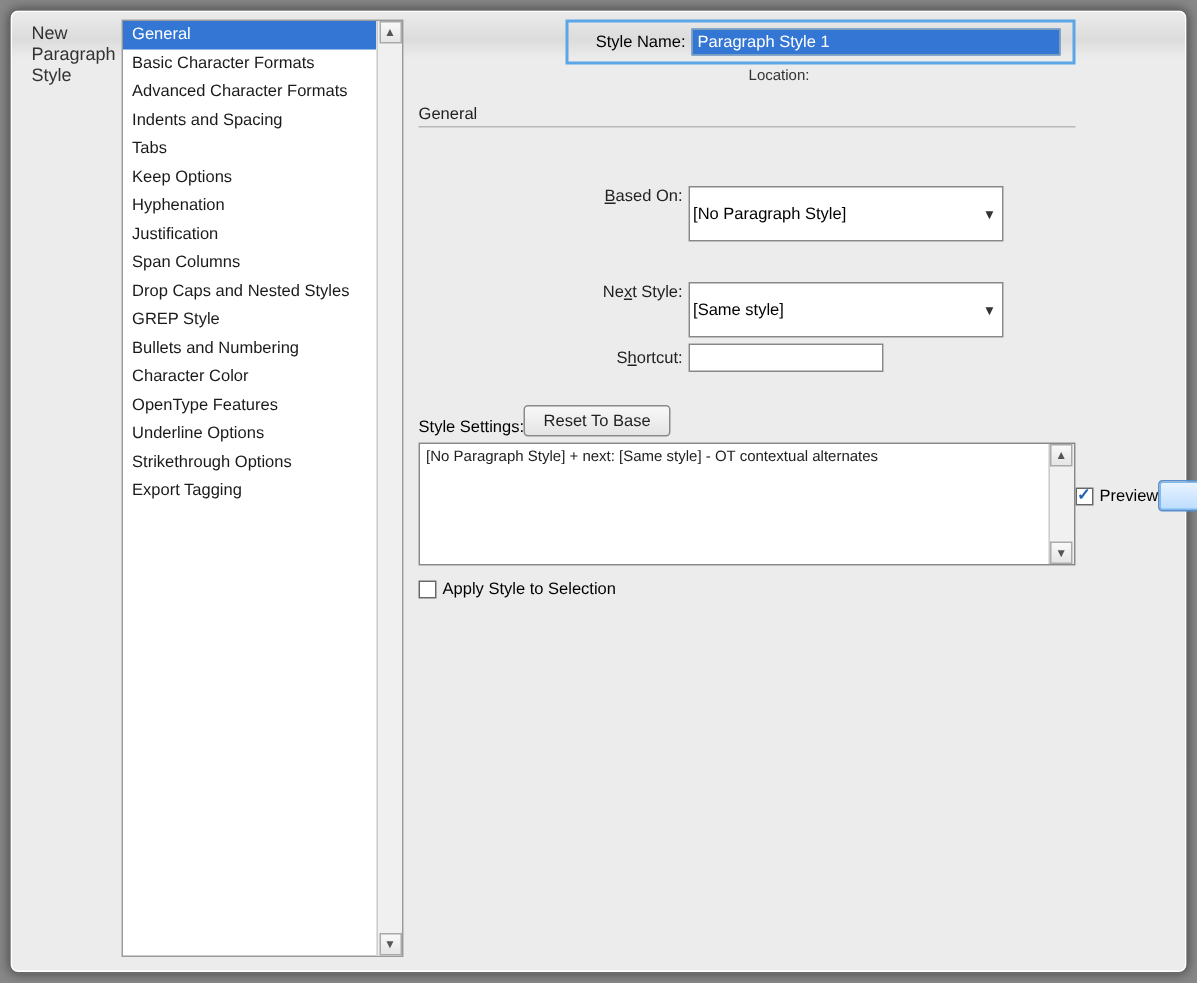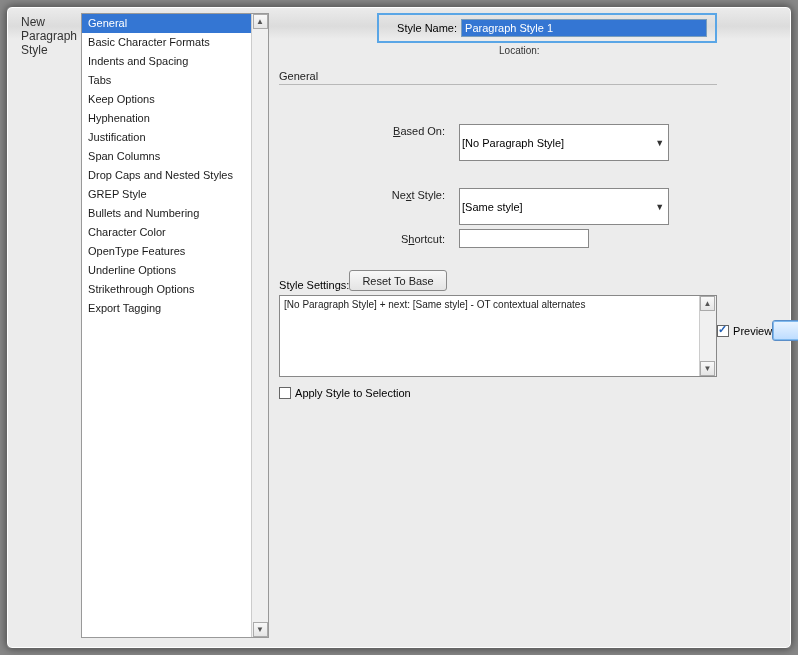--- a/index.html
+++ b/index.html
@@ -8,21 +8,21 @@
 .titlebar { font-size: 12px; color: #333; padding: 2px 4px 8px 4px; }
 .content { flex: 1; display: flex; gap: 10px; }
 .sidebar-wrap { width: 188px; border: 1px solid #999; background: #fff; display: flex; position: relative; }
 .sidebar { flex: 1; overflow: hidden; }
 .sidebar-item { padding: 2px 4px 2px 6px; color: #1a1a1a; line-height: 15px; cursor: default; }
 .sidebar-item.selected { background: #3476d3; color: #fff; }
 .sidebar-scroll { width: 17px; background: #f0f0f0; border-left: 1px solid #ccc; display: flex; flex-direction: column; align-items: center; }
 .scroll-arrow { width: 15px; height: 15px; background: linear-gradient(#f9f9f9,#e5e5e5); border: 1px solid #aaa; font-size: 8px; line-height: 13px; text-align: center; color: #555; }
 .main { flex: 1; display: flex; flex-direction: column; }
 .row { display: flex; align-items: center; margin-bottom: 4px; }
-.label { text-align: right; padding-right: 14px; color: #222; }
+.label { text-align: right; padding-right: 4px; color: #222; }
 .label .u { text-decoration: underline; }
 .name-row-wrap { border: 2px solid #5aa6e6; padding: 4px 8px; margin-left: 98px; width: 340px; }
 .name-row { display: flex; align-items: center; }
 .name-label { width: 74px; text-align: right; padding-right: 4px; }
 .name-input { flex: 1; height: 18px; border: 1px solid #7a9ebd; padding: 1px 3px; font-size: 11px; background: #3476d3; color: #fff; }
 .name-input::selection { background: #3476d3; color: #fff; }
 .location { font-size: 10px; color: #333; margin-left: 220px; margin-top: 2px; }
 .section-title { margin-top: 14px; color: #222; }
 .hr { border: none; border-top: 1px solid #b8b8b8; margin: 2px 0 12px 0; }
 .form-grid { margin-top: 4px; }
@@ -46,20 +46,21 @@
 
 <div class="window">
   <div class="titlebar">New Paragraph Style</div>
 
   <div class="content">
 
     <div class="sidebar-wrap">
       <div class="sidebar" id="sidebar">
           <div class="sidebar-item selected">General</div>
           <div class="sidebar-item">Basic Character Formats</div>
+          <div class="sidebar-item">Advanced Character Formats</div>
           <div class="sidebar-item">Indents and Spacing</div>
           <div class="sidebar-item">Tabs</div>
           <div class="sidebar-item">Keep Options</div>
           <div class="sidebar-item">Hyphenation</div>
           <div class="sidebar-item">Justification</div>
           <div class="sidebar-item">Span Columns</div>
           <div class="sidebar-item">Drop Caps and Nested Styles</div>
           <div class="sidebar-item">GREP Style</div>
           <div class="sidebar-item">Bullets and Numbering</div>
           <div class="sidebar-item">Character Color</div>

